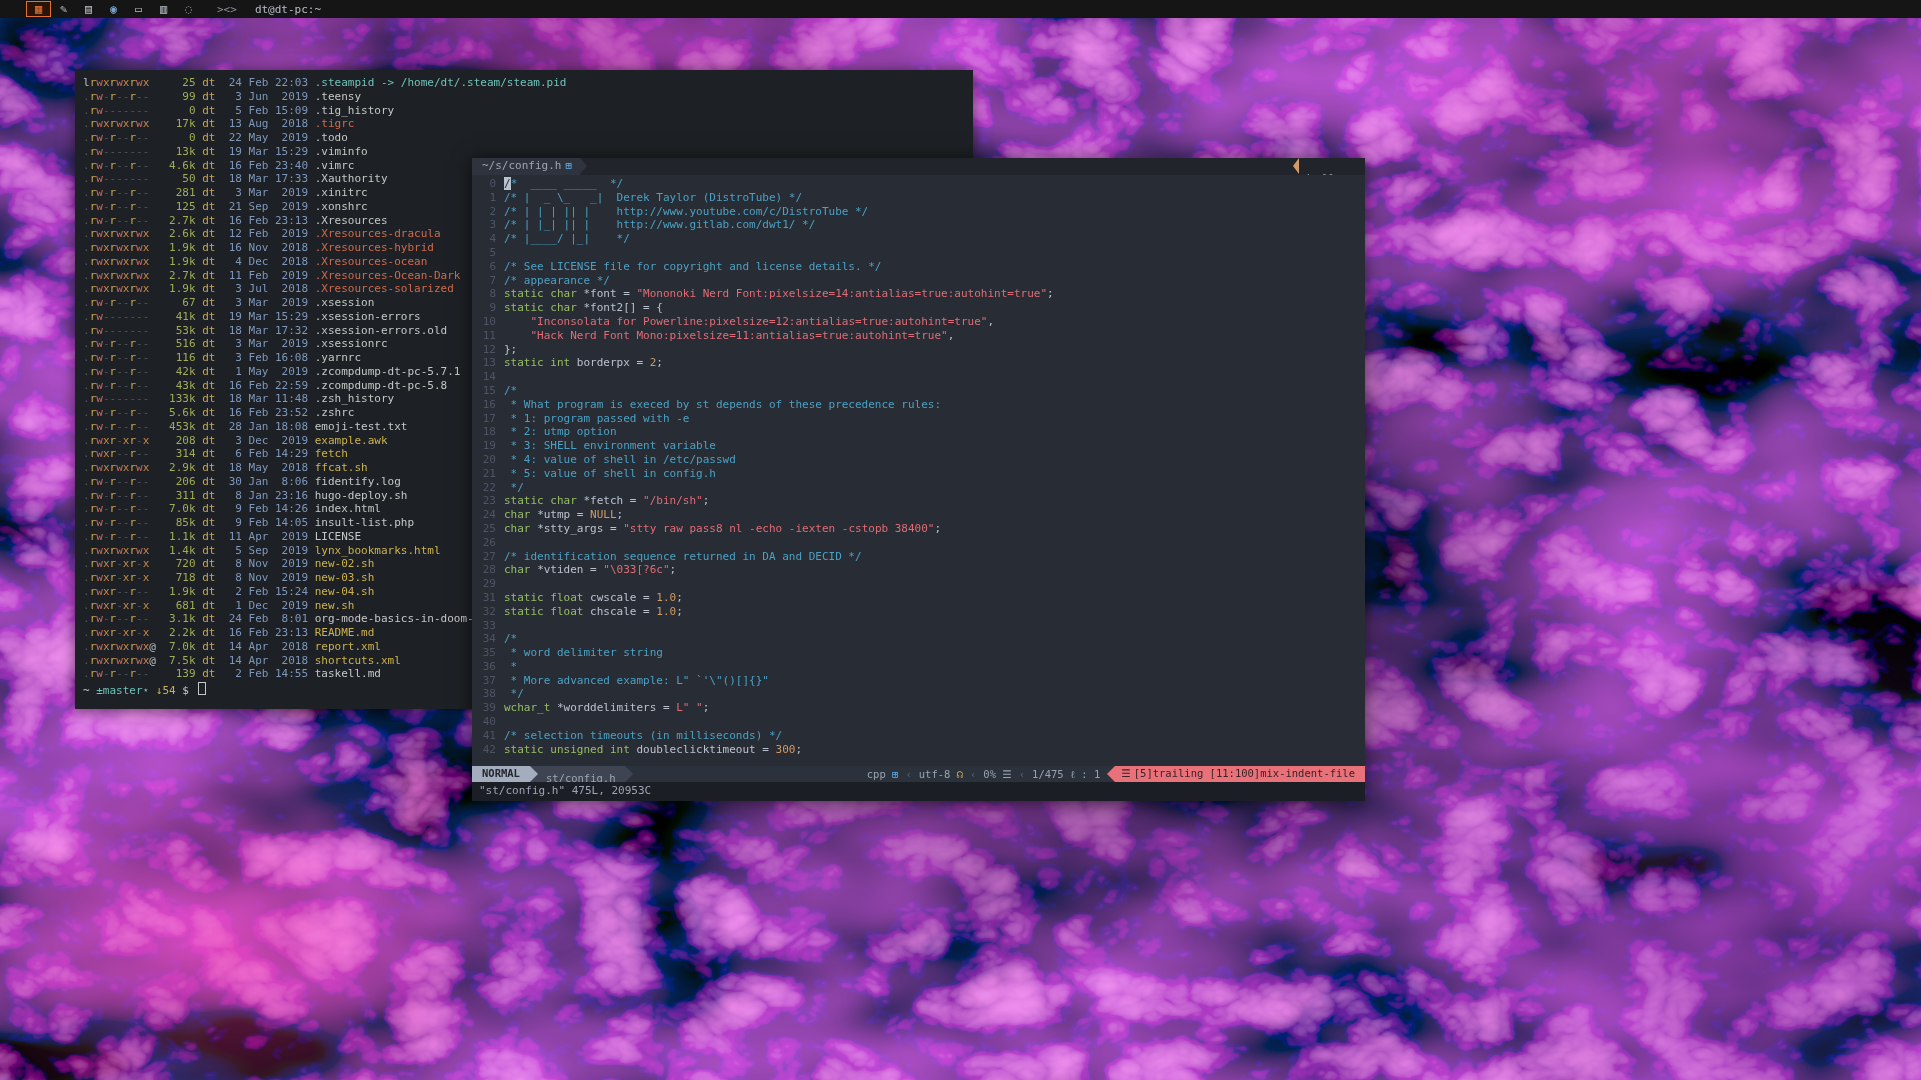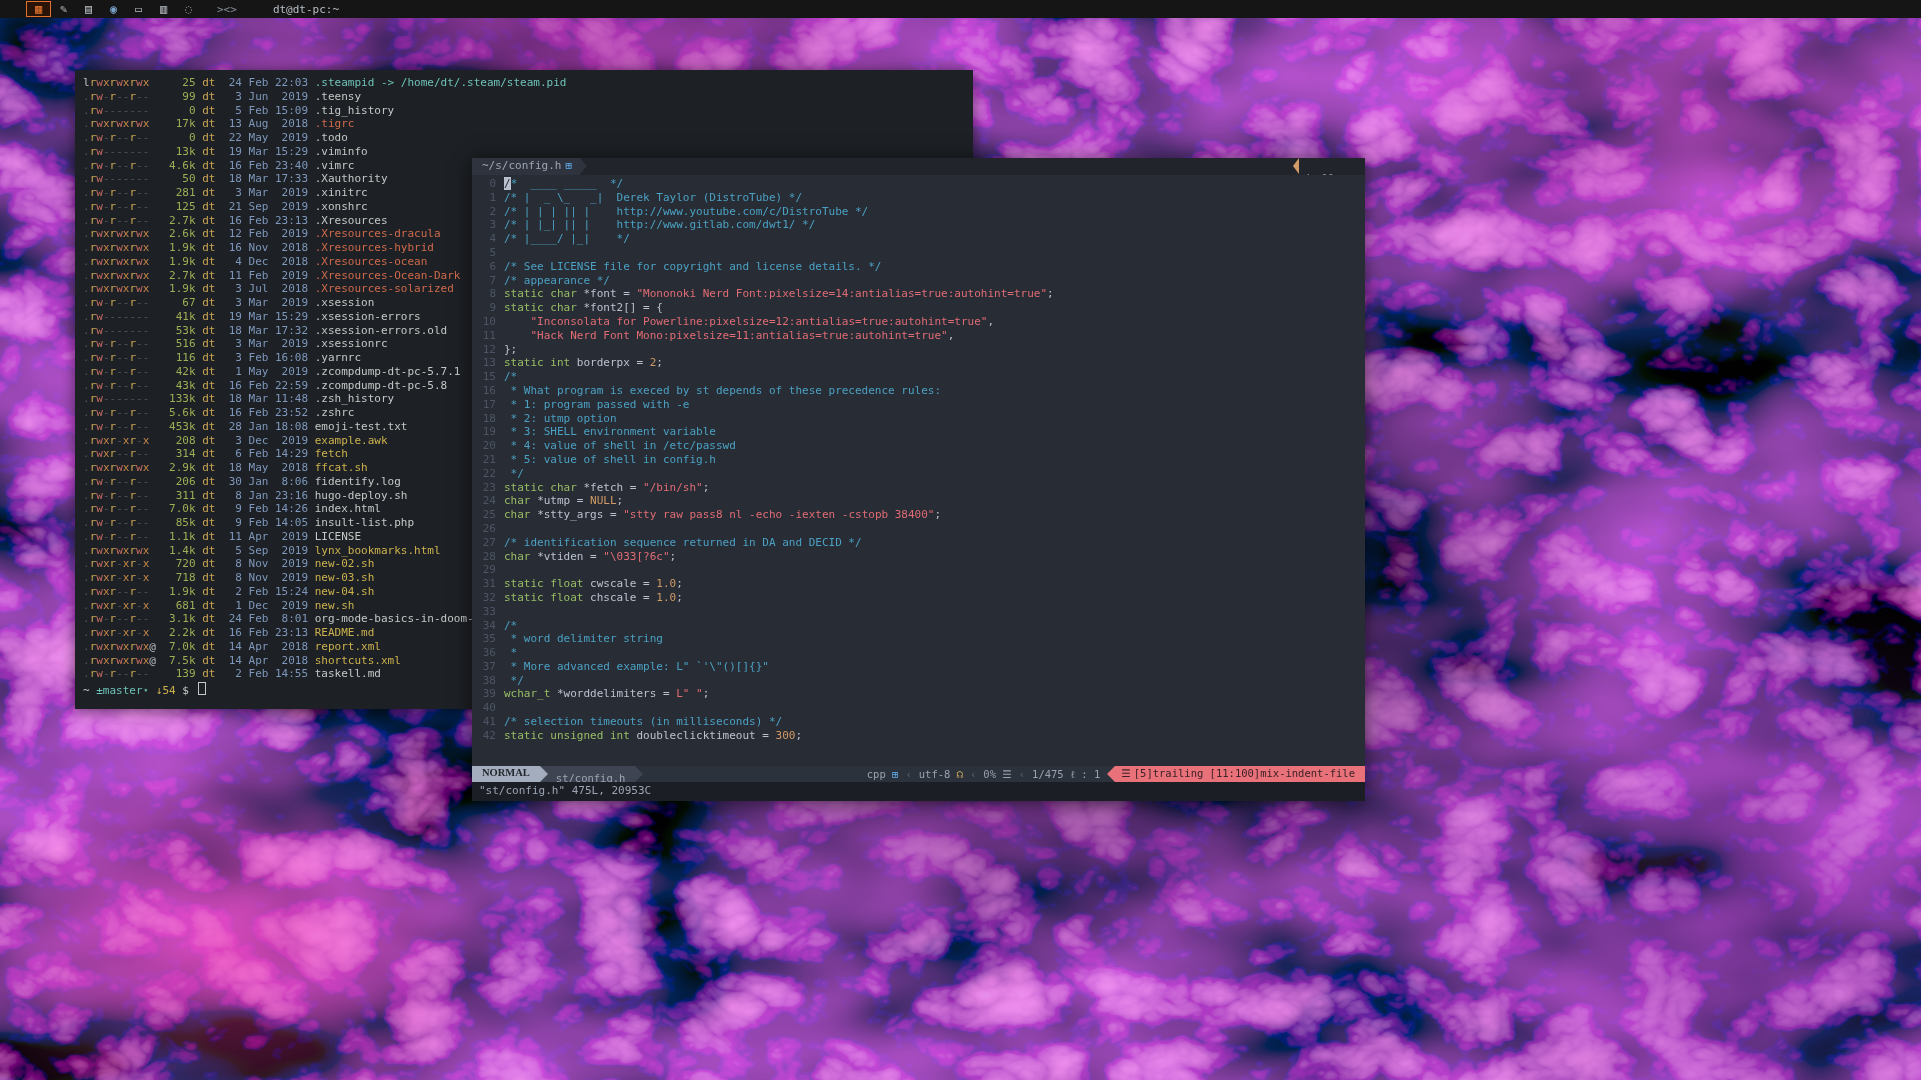--- a/index.html
+++ b/index.html
@@ -10,21 +10,21 @@
     radial-gradient(500px 360px at 88% 10%, rgba(200,60,170,0.30), transparent 70%),
     radial-gradient(600px 400px at 30% 8%, rgba(150,30,120,0.40), transparent 70%),
     radial-gradient(760px 520px at 55% 55%, rgba(8,0,14,0.55), transparent 75%),
     radial-gradient(520px 420px at 92% 82%, rgba(120,40,150,0.38), transparent 70%);}
   
   .panel{position:absolute;left:0;top:0;width:100%;height:18px;background:#151515;z-index:5;display:flex;align-items:center;}
   .panel-icons{display:flex;margin-left:26px;}
   .picon{width:25px;text-align:center;font-size:12px;line-height:16px;cursor:default;}
   .picon.boxed{outline:1px solid #e2722e;outline-offset:-1px;background:#2a1408;}
   .shell-ind{color:#8a9199;margin-left:16px;font-size:11px;}
-  .panel-title{color:#b6bdc4;margin-left:36px;font-size:11px;}
+  .panel-title{color:#b6bdc4;margin-left:18px;font-size:11px;}
   
   .term-left{position:absolute;left:75px;top:70px;width:890px;height:633px;background:#1d2024;z-index:1;
     padding:6px 0 0 8px;overflow:hidden;box-shadow:0 2px 14px rgba(0,0,0,.55);}
   .frow{display:flex;font-size:11px;line-height:13.75px;white-space:pre;}
   .frow span{flex:none;}
   .perms{display:inline-block;width:11ch;}
   .fsize{display:inline-block;width:5ch;text-align:right;color:#9fae56;margin-left:1ch;}
   .fuser{display:inline-block;width:2ch;color:#c9a554;margin-left:1ch;}
   .fdate{display:inline-block;width:12ch;color:#7e97bb;margin-left:2ch;}
   .fname{margin-left:1ch;}
@@ -43,21 +43,21 @@
   .tl-spacer{flex:1;}
   .tri-buffers{border-width:8.5px 6px 8.5px 0;border-color:transparent #d19a66 transparent transparent;}
   .buffers{padding:14px 12px 0 8px;}
   .codearea{flex:1;overflow:hidden;padding-top:2px;background:#282c34;}
   .cline{display:flex;font-size:11px;line-height:13.8px;white-space:pre;}
   .gut{width:24px;flex:none;text-align:right;color:#4d5565;margin-right:8px;}
   .ctext{flex:none;}
   .sy-cm{color:#4ba1c4}.sy-kw{color:#98be65}.sy-st{color:#e06c75}.sy-nu{color:#d19a66}.sy-tx{color:#bbc2cf}
   .vcursor{background:#bbc2cf;color:#282c34;}
   .statusline{height:16px;flex:none;display:flex;align-items:stretch;font-size:10.5px;background:#2c323c;color:#9aa2b0;}
-  .seg-mode{background:#a3adbd;color:#23272e;font-weight:bold;padding:1px 10px 0 10px;font-family:Liberation Serif, serif;}
+  .seg-mode{background:#a3adbd;color:#23272e;font-weight:bold;padding:1px 10px 0 10px;}
   .tri-mode{border-width:8px 0 8px 8px;border-color:transparent transparent transparent #a3adbd;background:#3e4452;}
   .seg-file{background:#3e4452;color:#9da5b4;padding:6px 10px 0 8px;}
   .tri-file{border-width:8px 0 8px 8px;border-color:transparent transparent transparent #3e4452;}
   .sl-spacer{flex:1;}
   .sl-right{display:flex;align-items:center;}
   .sl-seg{padding:0 7px;white-space:pre;}
   .sl-div{color:#5c6370;}
   .sl-ic.blue{color:#61afef}.sl-ic.yellow{color:#d7b35e}.sl-ic.gray{color:#9aa2b0}
   .tri-warn{border-width:8px 8px 8px 0;border-color:transparent #e8717a transparent transparent;}
   .seg-warn{background:#e8717a;color:#3a2226;padding:1px 10px 0 6px;white-space:pre;}
@@ -166,20 +166,21 @@
         <div class="cline"><span class="gut">4</span><span class="ctext"><span class="sy-cm">/* |____/ |_|    */</span></span></div>
         <div class="cline"><span class="gut">5</span><span class="ctext"></span></div>
         <div class="cline"><span class="gut">6</span><span class="ctext"><span class="sy-cm">/* See LICENSE file for copyright and license details. */</span></span></div>
         <div class="cline"><span class="gut">7</span><span class="ctext"><span class="sy-cm">/* appearance */</span></span></div>
         <div class="cline"><span class="gut">8</span><span class="ctext"><span class="sy-kw">static char </span><span class="sy-tx">*font = </span><span class="sy-st">"Mononoki Nerd Font:pixelsize=14:antialias=true:autohint=true"</span><span class="sy-tx">;</span></span></div>
         <div class="cline"><span class="gut">9</span><span class="ctext"><span class="sy-kw">static char </span><span class="sy-tx">*font2[] = {</span></span></div>
         <div class="cline"><span class="gut">10</span><span class="ctext"><span class="sy-tx">    </span><span class="sy-st">"Inconsolata for Powerline:pixelsize=12:antialias=true:autohint=true"</span><span class="sy-tx">,</span></span></div>
         <div class="cline"><span class="gut">11</span><span class="ctext"><span class="sy-tx">    </span><span class="sy-st">"Hack Nerd Font Mono:pixelsize=11:antialias=true:autohint=true"</span><span class="sy-tx">,</span></span></div>
         <div class="cline"><span class="gut">12</span><span class="ctext"><span class="sy-tx">};</span></span></div>
         <div class="cline"><span class="gut">13</span><span class="ctext"><span class="sy-kw">static int </span><span class="sy-tx">borderpx = </span><span class="sy-nu">2</span><span class="sy-tx">;</span></span></div>
+        <div class="cline"><span class="gut">14</span><span class="ctext"></span></div>
         <div class="cline"><span class="gut">15</span><span class="ctext"><span class="sy-cm">/*</span></span></div>
         <div class="cline"><span class="gut">16</span><span class="ctext"><span class="sy-cm"> * What program is execed by st depends of these precedence rules:</span></span></div>
         <div class="cline"><span class="gut">17</span><span class="ctext"><span class="sy-cm"> * 1: program passed with -e</span></span></div>
         <div class="cline"><span class="gut">18</span><span class="ctext"><span class="sy-cm"> * 2: utmp option</span></span></div>
         <div class="cline"><span class="gut">19</span><span class="ctext"><span class="sy-cm"> * 3: SHELL environment variable</span></span></div>
         <div class="cline"><span class="gut">20</span><span class="ctext"><span class="sy-cm"> * 4: value of shell in /etc/passwd</span></span></div>
         <div class="cline"><span class="gut">21</span><span class="ctext"><span class="sy-cm"> * 5: value of shell in config.h</span></span></div>
         <div class="cline"><span class="gut">22</span><span class="ctext"><span class="sy-cm"> */</span></span></div>
         <div class="cline"><span class="gut">23</span><span class="ctext"><span class="sy-kw">static char </span><span class="sy-tx">*fetch = </span><span class="sy-st">"/bin/sh"</span><span class="sy-tx">;</span></span></div>
         <div class="cline"><span class="gut">24</span><span class="ctext"><span class="sy-kw">char </span><span class="sy-tx">*utmp = </span><span class="sy-nu">NULL</span><span class="sy-tx">;</span></span></div>

